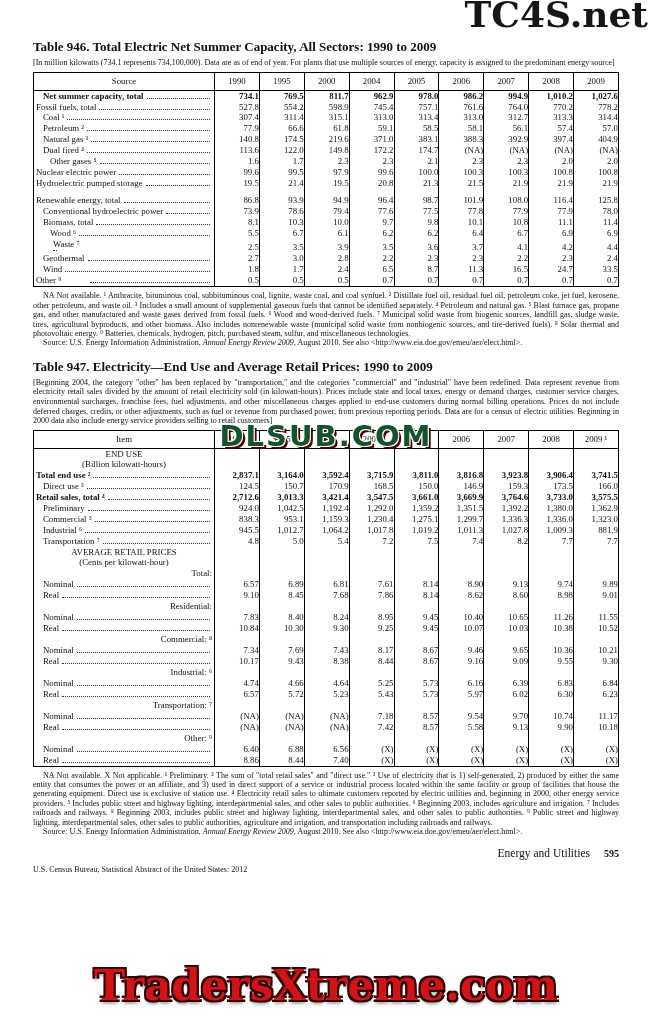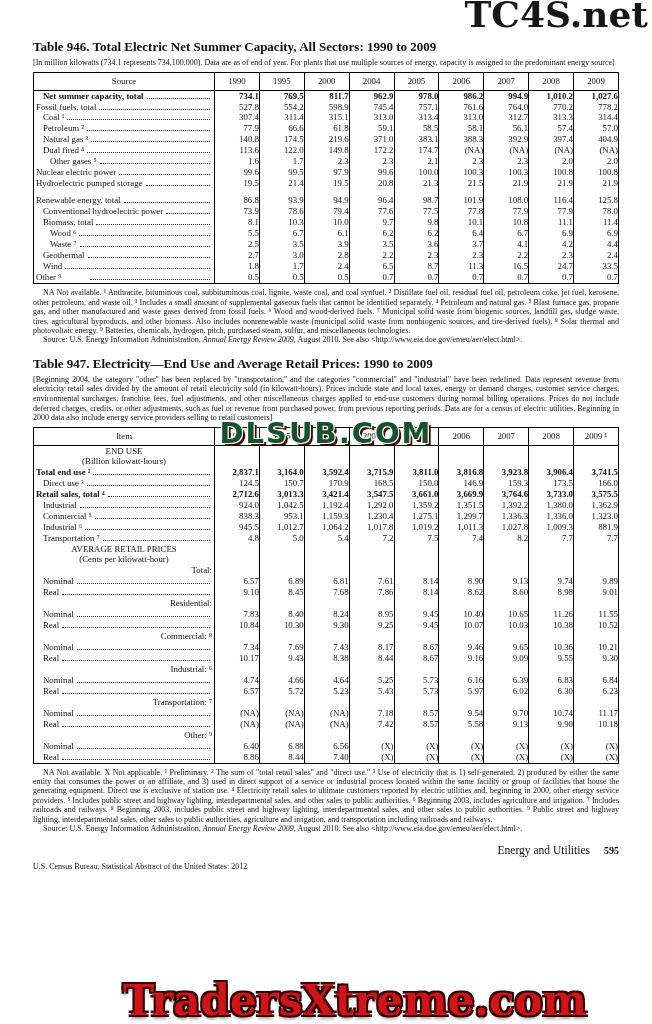--- a/index.html
+++ b/index.html
@@ -57,26 +57,26 @@
   }
   .wm-dlsub{
     position:absolute;top:-8px;left:50%;transform:translateX(-50%);
     font-family:"DejaVu Sans","Liberation Sans",sans-serif;
     font-weight:bold;font-size:29px;letter-spacing:2px;line-height:1;
     color:#14532d;
     text-shadow:-1px -1px 0 #fff,1px -1px 0 #fff,-1px 1px 0 #fff,1px 1px 0 #fff,3px 3px 0 #4a0303;
     z-index:5;white-space:nowrap;
   }
   .wm-bottom{
-    position:absolute;bottom:2px;left:50%;transform:translateX(-50%);
+    position:absolute;bottom:17px;left:50%;transform:translateX(-50%);
     font-family:"DejaVu Serif","Liberation Serif",serif;
     font-weight:bold;font-size:42px;line-height:1;
     color:#d01418;letter-spacing:0px;
     text-shadow:-2px -2px 0 #320000,2px -2px 0 #320000,-2px 2px 0 #320000,2px 2px 0 #320000,0 4px 3px rgba(0,0,0,0.35);
-    z-index:5;white-space:nowrap;margin-left:29px;
+    z-index:5;white-space:nowrap;
   }
 </style>
 </head>
 <body>
 
 <div class="page">
 
   <div class="wm-top">TC4S.net</div>
 
   <h1 class="tbl-title">Table 946. Total Electric Net Summer Capacity, All Sectors: 1990 to 2009</h1>
@@ -315,21 +315,21 @@
             <td class="val">6.1</td>
             <td class="val">6.2</td>
             <td class="val">6.2</td>
             <td class="val">6.4</td>
             <td class="val">6.7</td>
             <td class="val">6.9</td>
             <td class="val">6.9</td>
           </tr>
           <tr>
             <td>
-              <div class="stubwrap" style="padding-left: 16px;">
+              <div class="stubwrap" style="padding-left: 16px; flex-direction: column;">
                 <span class="lbl">Waste ⁷</span>
                 <span class="dots"></span>
               </div>
             </td>
             <td class="val">2.5</td>
             <td class="val">3.5</td>
             <td class="val">3.9</td>
             <td class="val">3.5</td>
             <td class="val">3.6</td>
             <td class="val">3.7</td>
@@ -478,21 +478,21 @@
             <td class="val bold">3,547.5</td>
             <td class="val bold">3,661.0</td>
             <td class="val bold">3,669.9</td>
             <td class="val bold">3,764.6</td>
             <td class="val bold">3,733.0</td>
             <td class="val bold">3,575.5</td>
           </tr>
           <tr>
             <td>
               <div class="stubwrap" style="padding-left: 9px;">
-                <span class="lbl">Industrial</span>
+                <span class="lbl">Preliminary</span>
                 <span class="dots"></span>
               </div>
             </td>
             <td class="val">924.0</td>
             <td class="val">1,042.5</td>
             <td class="val">1,192.4</td>
             <td class="val">1,292.0</td>
             <td class="val">1,359.2</td>
             <td class="val">1,351.5</td>
             <td class="val">1,392.2</td>

